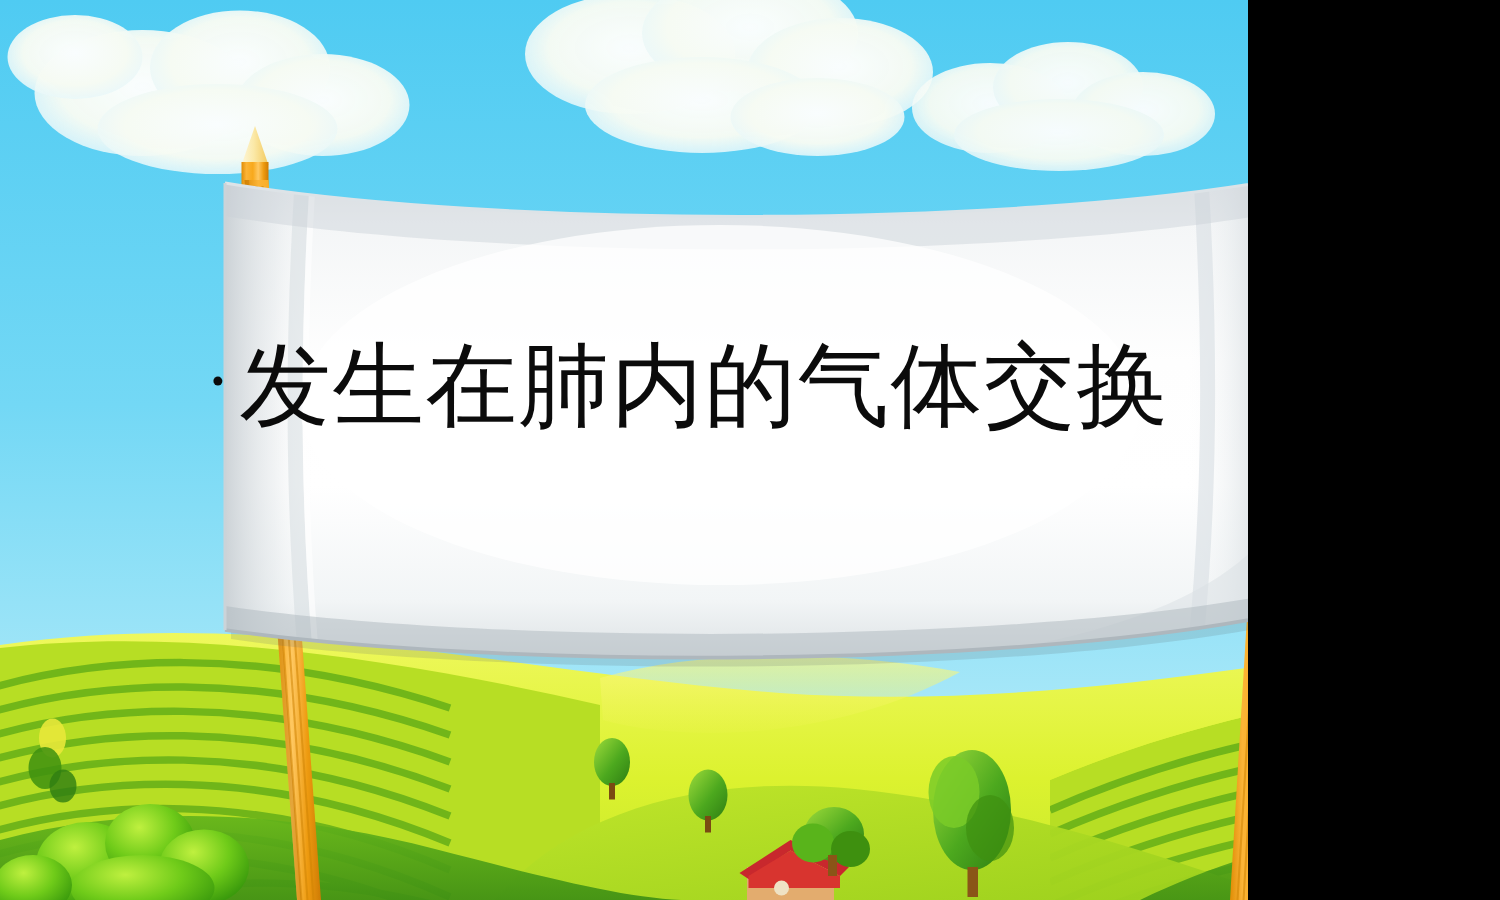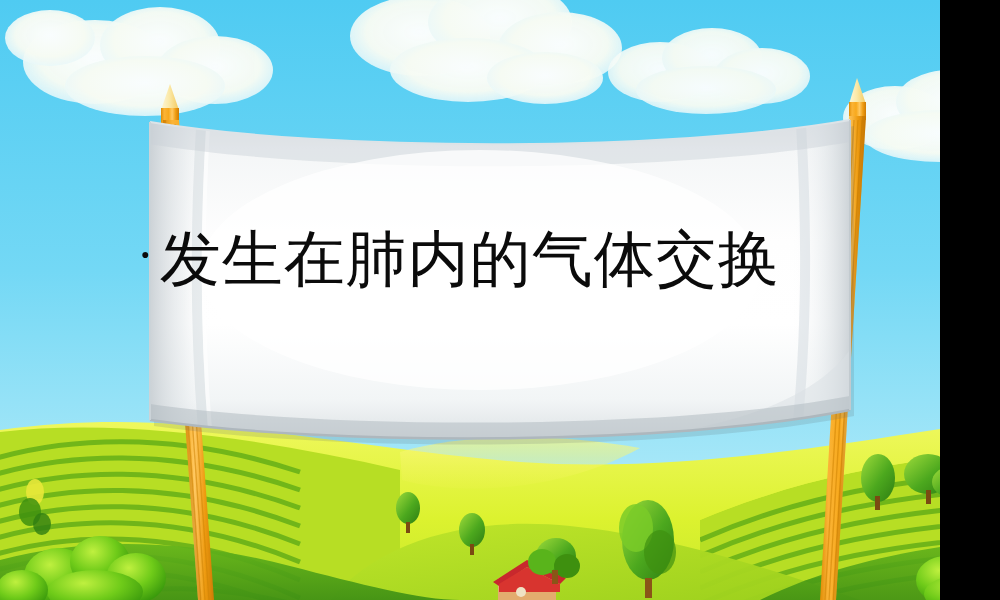--- a/index.html
+++ b/index.html
@@ -2,21 +2,21 @@
 <html><head>
 <meta charset="utf-8">
 <style>
   html, body {
     margin: 0;
     padding: 0;
     background: #000;
   }
   #slide {
     position: relative;
-    width: 940px;
+    width: 832px;
     height: 600px;
     overflow: hidden;
     font-family: "Liberation Serif", "DejaVu Serif", serif;
     background: #7dd3fc;
   }
   #scene {
     position: absolute;
     inset: 0;
     width: 1000px;
     height: 600px;

